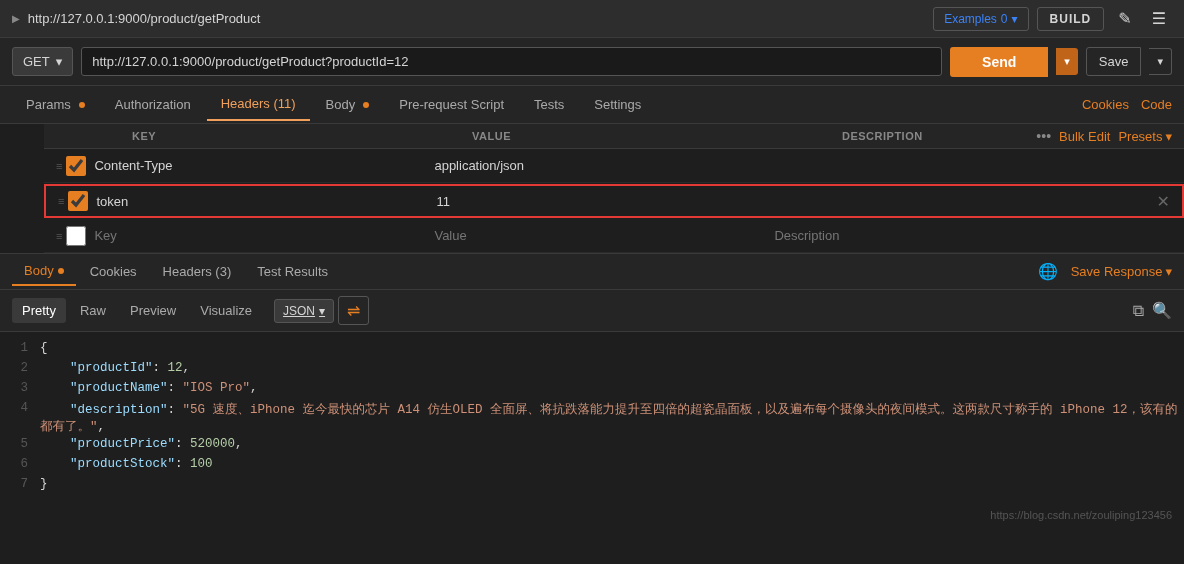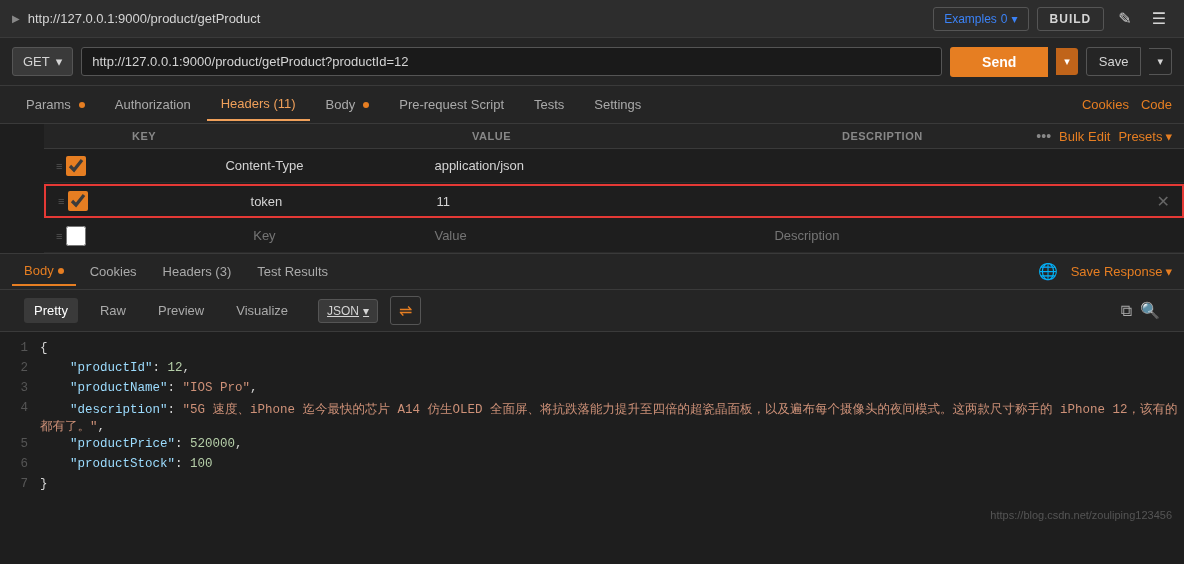--- a/index.html
+++ b/index.html
@@ -256,21 +256,20 @@
       cursor: pointer;
       accent-color: #e67e22;
     }
     .row-key {
       width: 340px;
       background: transparent;
       border: none;
       color: #d4d4d4;
       font-size: 13px;
       outline: none;
-      text-align: center;
     }
     .row-key.placeholder {
       color: #555;
     }
     .row-value {
       width: 340px;
       background: transparent;
       border: none;
       color: #d4d4d4;
       font-size: 13px;
@@ -360,22 +359,22 @@
       align-items: center;
       gap: 3px;
       background: none;
       border: none;
     }
 
     
     .body-toolbar {
       display: flex;
       align-items: center;
-      padding: 6px 24px;
-      gap: 12px;
+      padding: 6px 12px;
+      gap: 4px;
       background: #252525;
       border-bottom: 1px solid #3a3a3a;
     }
     .body-tab {
       padding: 5px 10px;
       cursor: pointer;
       color: #aaa;
       font-size: 13px;
       border-radius: 3px;
     }

